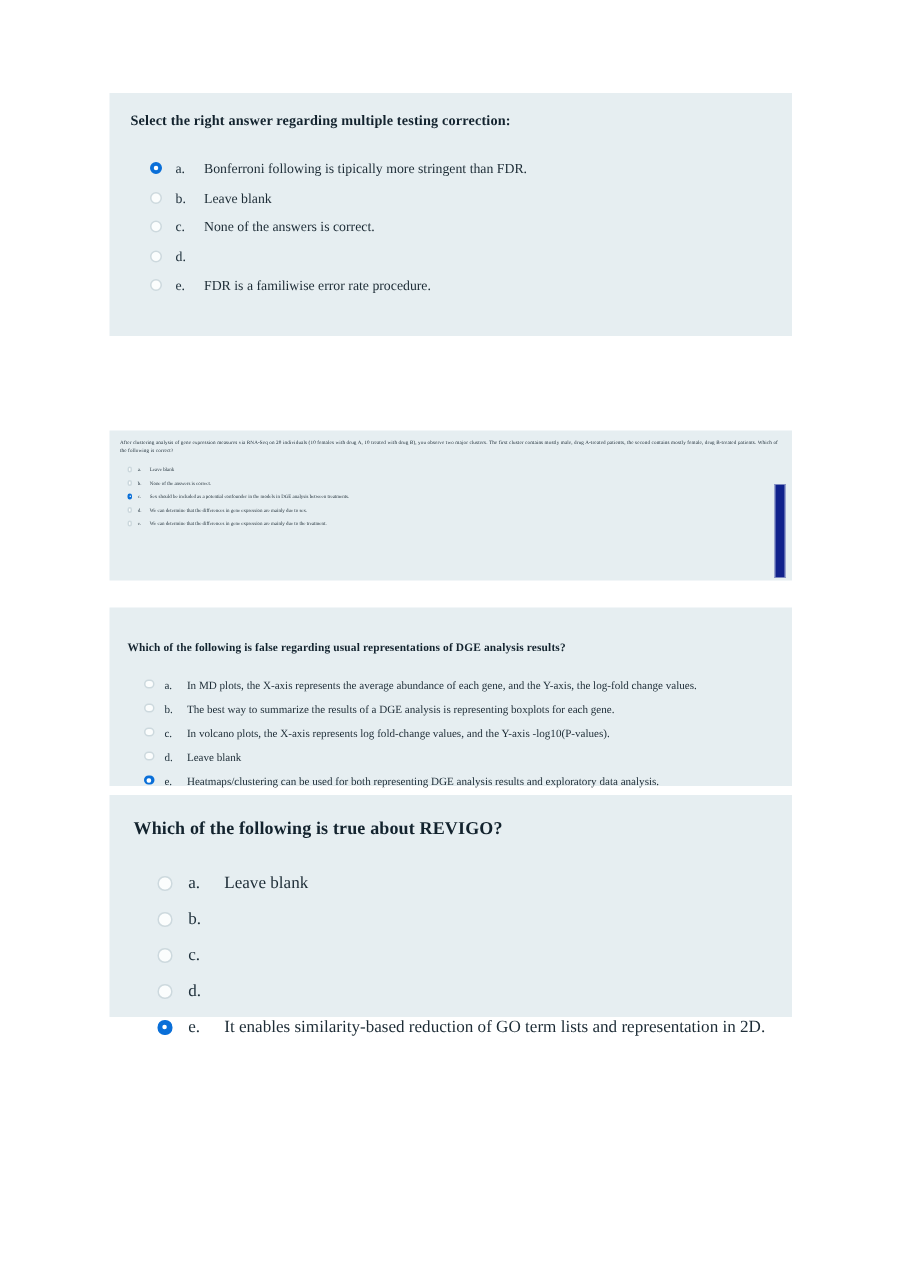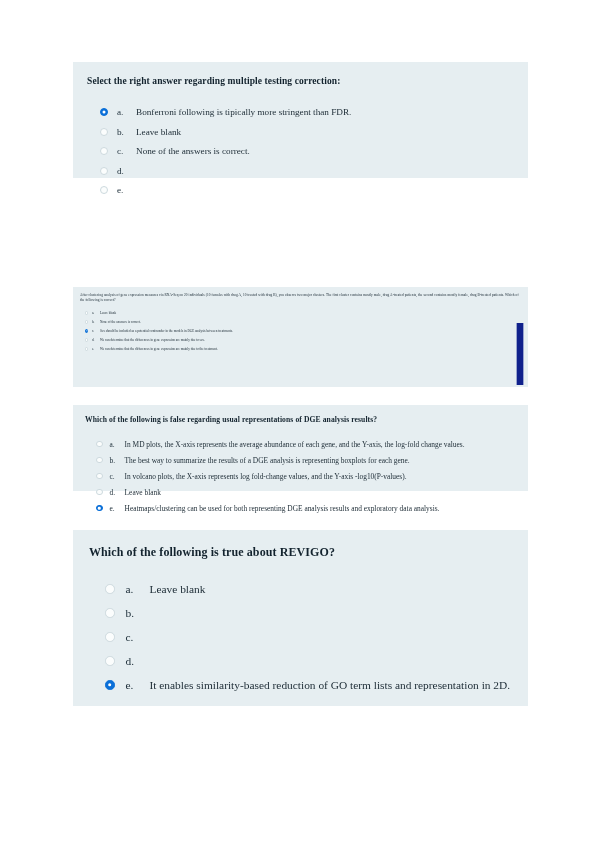--- a/index.html
+++ b/index.html
@@ -74,21 +74,21 @@
     flex: 0 0 auto;
     color: #20313c;
   }
   .otext {
     flex: 1 1 auto;
     color: #1c2b35;
   }
 
   
   #block1 {
-    left: 73px; top: 62px; width: 455px; height: 116px;
+    left: 73px; top: 62px; width: 455px; height: 162px;
     padding: 13px 14px 10px 14px;
   }
   #block1 .qprompt { font-size: 9.5px; line-height: 12px; margin-bottom: 20px; }
   #block1 .opt { font-size: 9.2px; line-height: 11px; margin-bottom: 8.5px; padding-left: 13px; }
   #block1 .radio { width: 8px; height: 8px; margin-top: 1px; }
   #block1 .radio.on::after { width: 3px; height: 3px; }
   #block1 .letter { width: 19px; margin-left: 9px; }
 
   
   #block2 {
@@ -104,32 +104,32 @@
   .scrollbar {
     position: absolute;
     background: #10218c;
     border-left: 1px solid #9aa5cf;
     border-right: 1px solid #9aa5cf;
   }
   #block2 .scrollbar { right: 4px; top: 36px; width: 6px; height: 62px; }
 
   
   #block3 {
-    left: 73px; top: 405px; width: 455px; height: 86px;
-    padding: 10px 12px 8px 12px;
+    left: 73px; top: 405px; width: 455px; height: 119px;
+    padding: 22px 12px 8px 12px;
   }
   #block3 .qprompt { font-size: 7.6px; line-height: 10px; margin-bottom: 15px; }
   #block3 .opt { font-size: 7.4px; line-height: 9px; margin-bottom: 7px; padding-left: 11px; }
   #block3 .radio { width: 6.6px; height: 6.6px; margin-top: 0.8px; }
   #block3 .radio.on::after { width: 2.5px; height: 2.5px; }
   #block3 .letter { width: 15px; margin-left: 7px; }
 
   
   #block4 {
-    left: 73px; top: 530px; width: 455px; height: 176px;
+    left: 73px; top: 530px; width: 455px; height: 148px;
     padding: 15px 16px 12px 16px;
   }
   #block4 .qprompt { font-size: 12px; line-height: 15px; margin-bottom: 22px; }
   #block4 .opt { font-size: 11.4px; line-height: 14px; margin-bottom: 10px; padding-left: 16px; }
   #block4 .radio { width: 9.5px; height: 9.5px; margin-top: 2px; }
   #block4 .radio.on::after { width: 3.6px; height: 3.6px; }
   #block4 .letter { width: 24px; margin-left: 11px; }
 </style>
 </head>
 <body>
@@ -154,20 +154,21 @@
         <span class="letter">c.</span>
         <span class="otext">None of the answers is correct.</span>
       </li>
       <li class="opt">
         <span class="radio"></span>
         <span class="letter">d.</span>
       </li>
       <li class="opt">
         <span class="radio"></span>
         <span class="letter">e.</span>
+        <span class="otext">FDR is a familiwise error rate procedure.</span>
       </li>
     </ul>
   </section>
 
   <section class="qblock" id="block2">
     <div class="qprompt">After clustering analysis of gene expression measures via RNA-Seq on 20 individuals (10 females with drug A, 10 treated with drug B), you observe two major clusters. The first cluster contains mostly male, drug A-treated patients, the second contains mostly female, drug B-treated patients. Which of the following is correct?</div>
     <ul class="options">
       <li class="opt">
         <span class="radio"></span>
         <span class="letter">a.</span>

